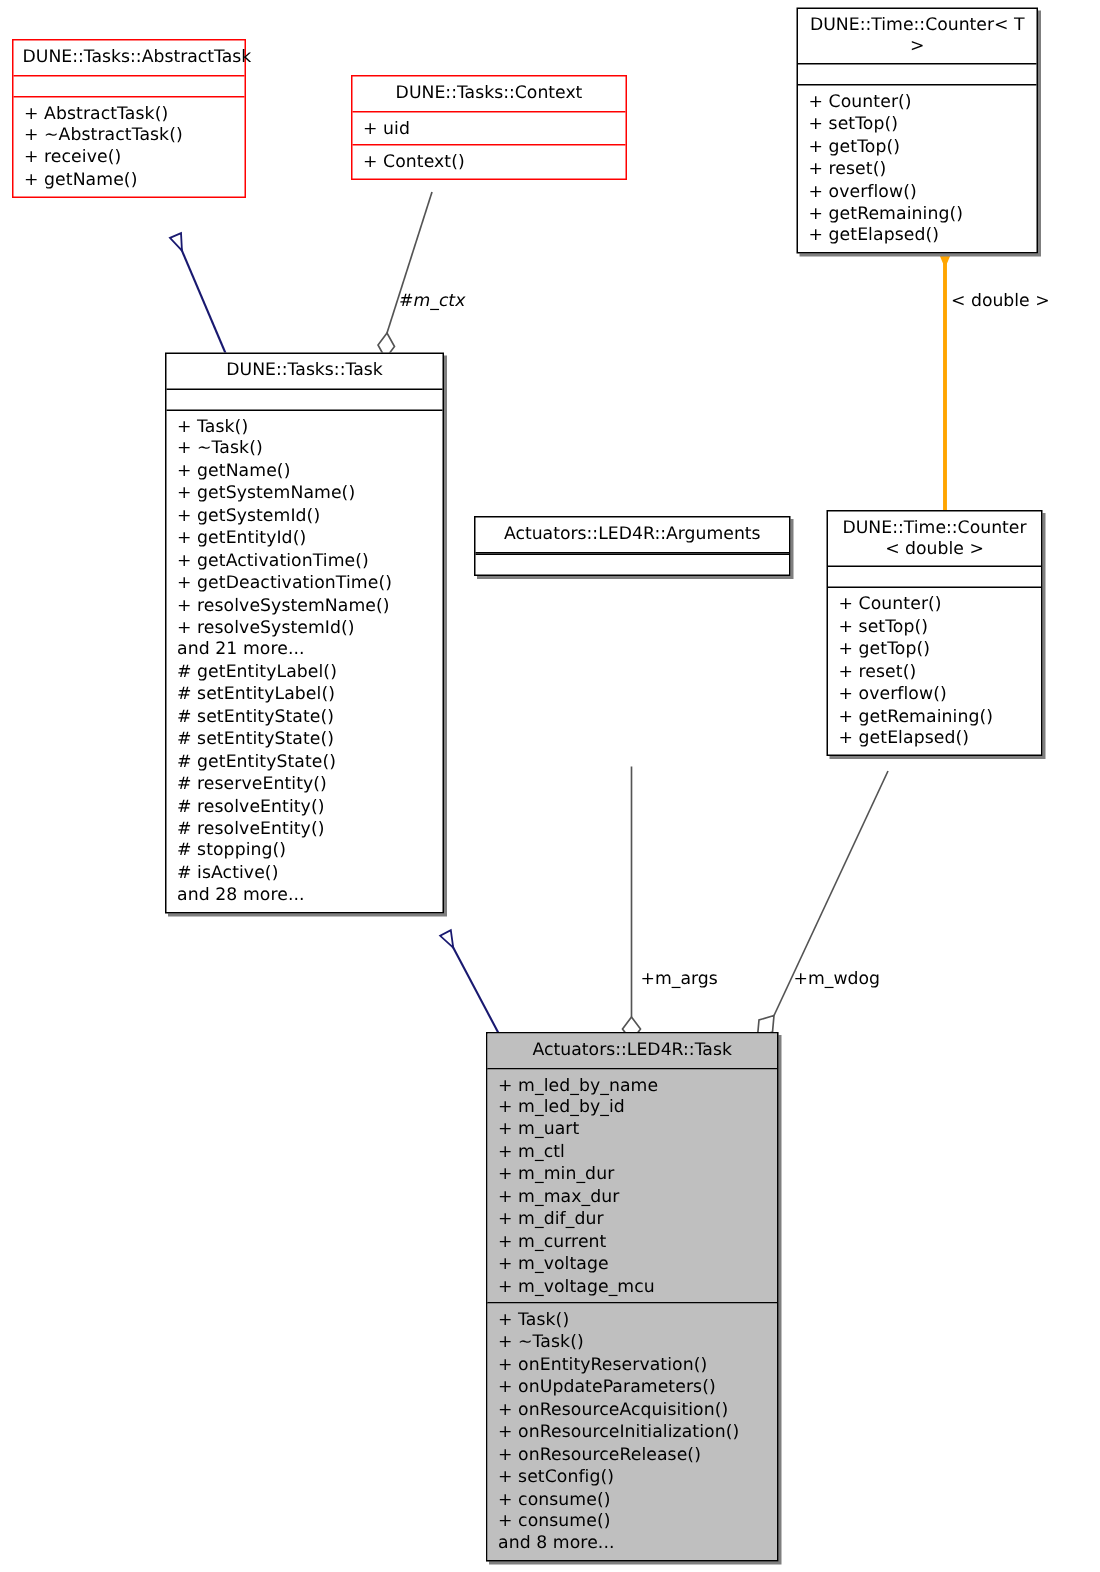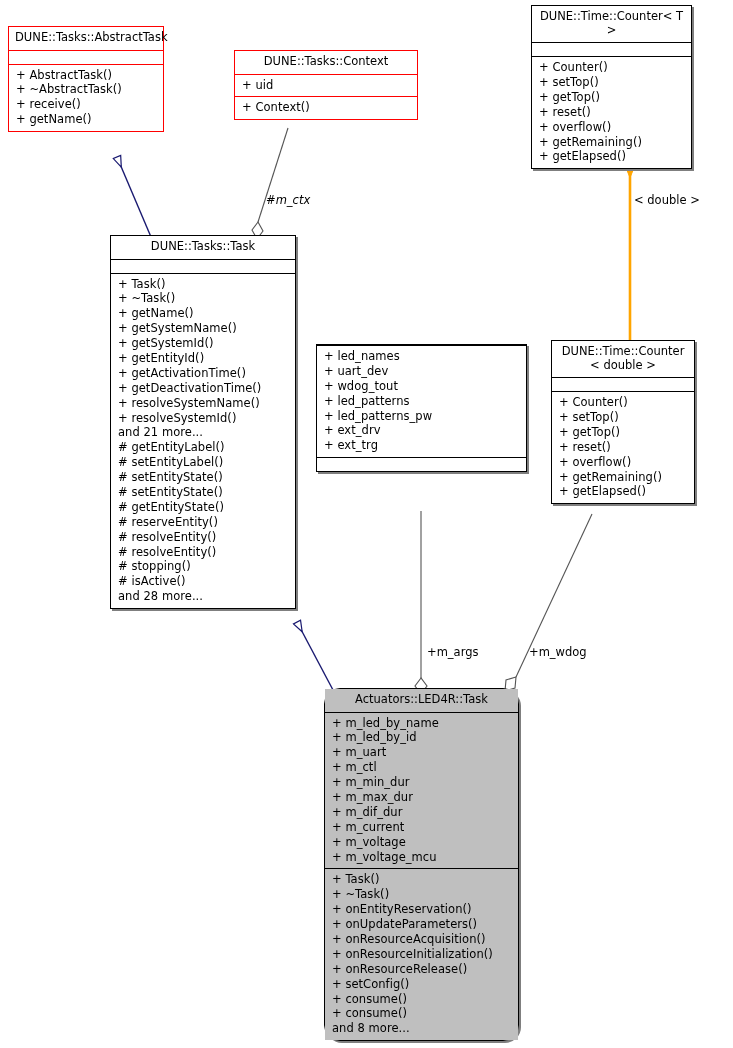--- a/index.html
+++ b/index.html
@@ -24,21 +24,21 @@
     position:absolute;
     box-sizing:border-box;
     background:#ffffff;
     border:1px solid #000000;
     font-size:11.5px;
     line-height:1.0;
     color:#000000;
   }
   .node.red{ border:1px solid #ff0000; }
   .node.shadow{ box-shadow:2px 2px 0 0 #7f7f7f; }
-  .node.filled{ background:#bfbfbf;border-radius:16px; }
+  .node.filled{ background:#bfbfbf; }
   .node.filled .sect{ background:#bfbfbf; }
   .node.filled .title{ background:#bfbfbf; }
   .title{
     text-align:center;
     padding:4px 6px 5px 6px;
     white-space:pre-line;
     font-size:11.5px;
     line-height:1.18;
   }
   .rule{ height:0; border-top:1px solid #000000; }
@@ -170,30 +170,22 @@
       <div class="row"># reserveEntity()</div>
       <div class="row"># resolveEntity()</div>
       <div class="row"># resolveEntity()</div>
       <div class="row"># stopping()</div>
       <div class="row"># isActive()</div>
       <div class="row">and 28 more...</div>
     </div>
   </div>
 
   <div class="node shadow" style="left:316px; top:344px; width:211px;">
-    <div class="rule"></div>
-    <div class="sect">
-      <div class="row">+ led_names</div>
-      <div class="row">+ uart_dev</div>
-      <div class="row">+ wdog_tout</div>
-      <div class="row">+ led_patterns</div>
-      <div class="row">+ led_patterns_pw</div>
-      <div class="row">+ ext_drv</div>
-      <div class="row">+ ext_trg</div>
-    </div>
+    <div class="title">Actuators::LED4R::Arguments</div>
+    <div class="rule"></div>
     <div class="rule"></div>
     <div class="sect empty"></div>
   </div>
 
   <div class="node shadow" style="left:551px; top:340px; width:144px;">
     <div class="title">DUNE::Time::Counter
 &lt; double &gt;</div>
     <div class="rule"></div>
     <div class="sect empty"></div>
     <div class="rule"></div>

